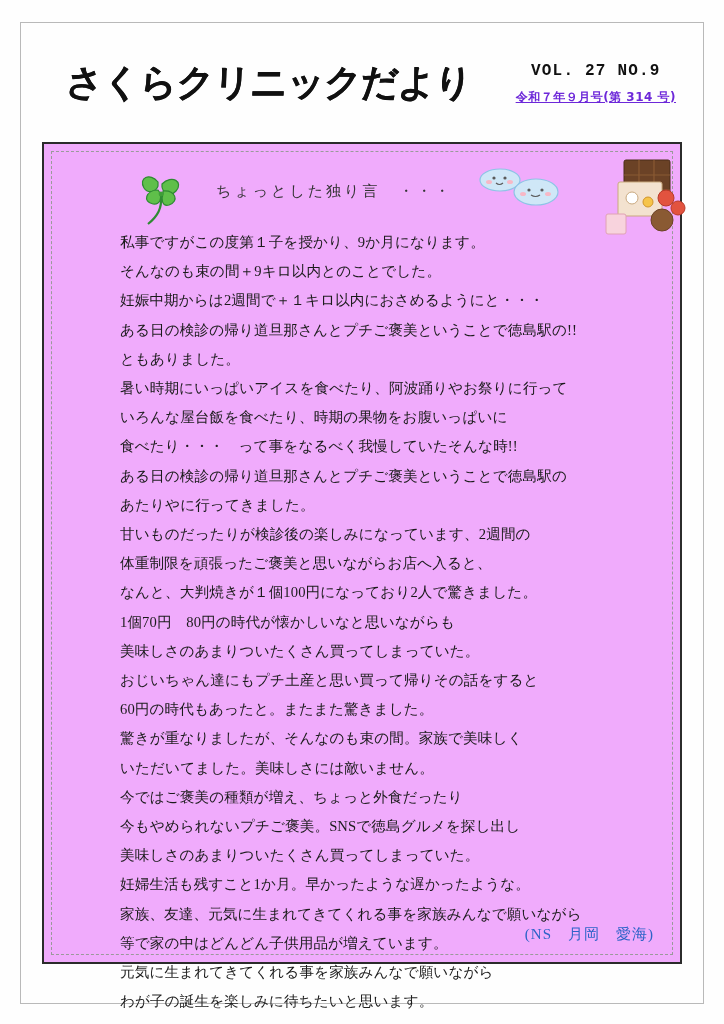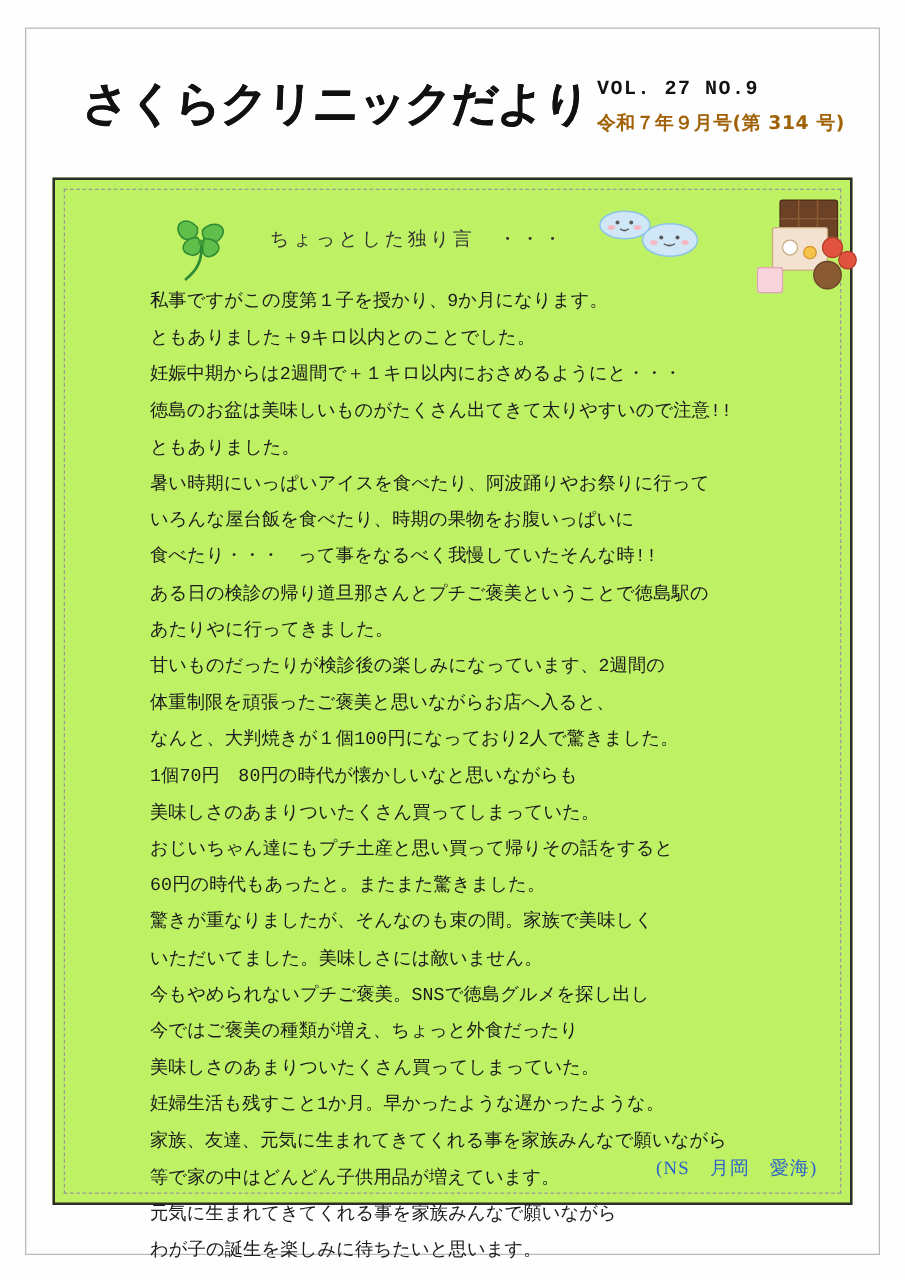--- a/index.html
+++ b/index.html
@@ -50,48 +50,49 @@
     letter-spacing: -1px;
     color: #111;
     white-space: nowrap;
     -webkit-text-stroke: 0.4px #111;
     transform: skewX(-3deg);
   }
   .issue-block {
     position: absolute;
     right: 6px;
     top: 6px;
-    text-align: left;
+    text-align: center;
     font-family: "Liberation Mono", monospace;
   }
   .issue-vol {
     font-size: 16px;
     letter-spacing: 1.2px;
     color: #111;
     margin-bottom: 9px;
     font-weight: bold;
   }
   .issue-date {
     font-family: "DejaVu Sans", sans-serif;
-    font-size: 15px;
+    font-size: 12px;
     letter-spacing: 0.5px;
-    color: #a16207;
+    color: #6d28d9;
     font-weight: bold;
+    text-decoration: underline;
   }
 
   
   .body-frame {
     position: absolute;
     left: 42px;
     top: 142px;
     width: 640px;
     height: 822px;
     border: 2px solid #2b2b2b;
     box-sizing: border-box;
-    background: #bef264;
+    background: #f0abfc;
   }
   .body-frame-inner {
     position: absolute;
     left: 7px;
     top: 7px;
     right: 7px;
     bottom: 7px;
     border: 1px dashed #9a9a9a;
     box-sizing: border-box;
   }
@@ -130,21 +131,21 @@
   }
 
   
   .article {
     position: absolute;
     left: 76px;
     top: 84px;
     width: 540px;
   }
   .line {
-    font-family: Liberation Mono, monospace;
+    font-family: Liberation Serif, serif;
     font-size: 14.6px;
     line-height: 29.2px;
     color: #1b1b1b;
     white-space: nowrap;
     letter-spacing: 0.1px;
   }
   .signature {
     position: absolute;
     right: 26px;
     bottom: 18px;
@@ -222,40 +223,40 @@
         <circle cx="104" cy="40" r="8" fill="#e2533f" stroke="#b83a2a" stroke-width="1"></circle>
         <circle cx="116" cy="50" r="7" fill="#e2533f" stroke="#b83a2a" stroke-width="1"></circle>
         <circle cx="100" cy="62" r="11" fill="#8a5a33" stroke="#6b4226" stroke-width="1"></circle>
       </g>
     </svg>
 
     <div class="headline">ちょっとした独り言　・・・</div>
 
     <div class="article">
       <div class="line">私事ですがこの度第１子を授かり、9か月になります。</div>
-      <div class="line">ともありました＋9キロ以内とのことでした。</div>
+      <div class="line">そんなのも束の間＋9キロ以内とのことでした。</div>
       <div class="line">妊娠中期からは2週間で＋１キロ以内におさめるようにと・・・</div>
-      <div class="line">徳島のお盆は美味しいものがたくさん出てきて太りやすいので注意!!</div>
+      <div class="line">ある日の検診の帰り道旦那さんとプチご褒美ということで徳島駅の!!</div>
       <div class="line">ともありました。</div>
       <div class="line">暑い時期にいっぱいアイスを食べたり、阿波踊りやお祭りに行って</div>
       <div class="line">いろんな屋台飯を食べたり、時期の果物をお腹いっぱいに</div>
       <div class="line">食べたり・・・　って事をなるべく我慢していたそんな時!!</div>
       <div class="line">ある日の検診の帰り道旦那さんとプチご褒美ということで徳島駅の</div>
       <div class="line">あたりやに行ってきました。</div>
       <div class="line">甘いものだったりが検診後の楽しみになっています、2週間の</div>
       <div class="line">体重制限を頑張ったご褒美と思いながらお店へ入ると、</div>
       <div class="line">なんと、大判焼きが１個100円になっており2人で驚きました。</div>
       <div class="line">1個70円　80円の時代が懐かしいなと思いながらも</div>
       <div class="line">美味しさのあまりついたくさん買ってしまっていた。</div>
       <div class="line">おじいちゃん達にもプチ土産と思い買って帰りその話をすると</div>
       <div class="line">60円の時代もあったと。またまた驚きました。</div>
       <div class="line">驚きが重なりましたが、そんなのも束の間。家族で美味しく</div>
       <div class="line">いただいてました。美味しさには敵いません。</div>
+      <div class="line">今ではご褒美の種類が増え、ちょっと外食だったり</div>
       <div class="line">今もやめられないプチご褒美。SNSで徳島グルメを探し出し</div>
-      <div class="line">今ではご褒美の種類が増え、ちょっと外食だったり</div>
       <div class="line">美味しさのあまりついたくさん買ってしまっていた。</div>
       <div class="line">妊婦生活も残すこと1か月。早かったような遅かったような。</div>
       <div class="line">家族、友達、元気に生まれてきてくれる事を家族みんなで願いながら</div>
       <div class="line">等で家の中はどんどん子供用品が増えています。</div>
       <div class="line">元気に生まれてきてくれる事を家族みんなで願いながら</div>
       <div class="line">わが子の誕生を楽しみに待ちたいと思います。</div>
     </div>
 
     <div class="signature">(NS　月岡　愛海)</div>
   </div>

